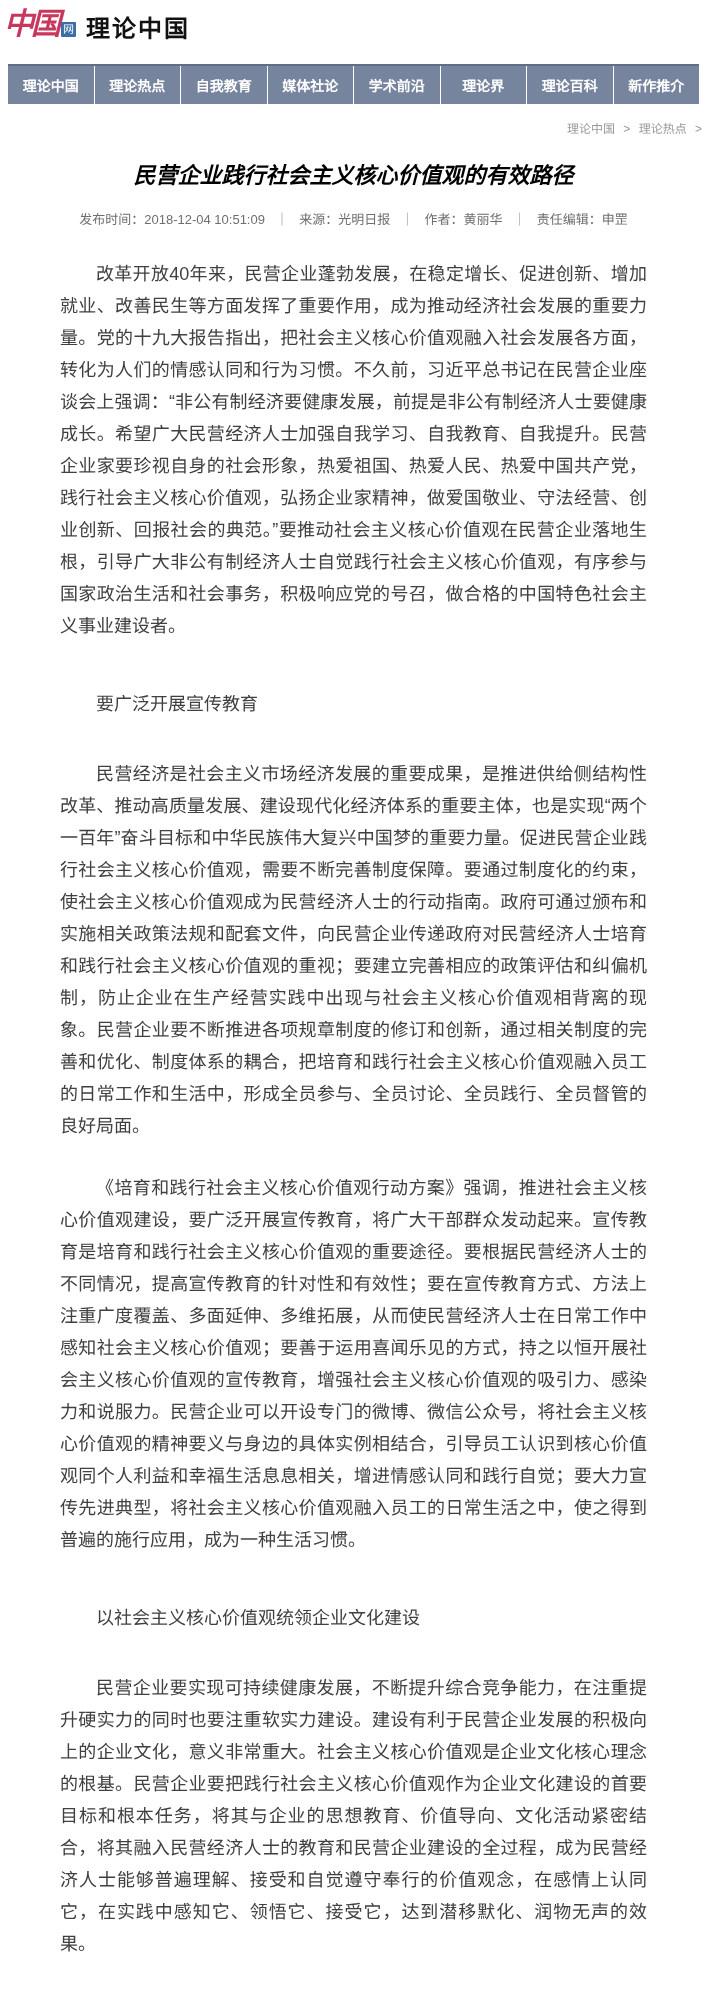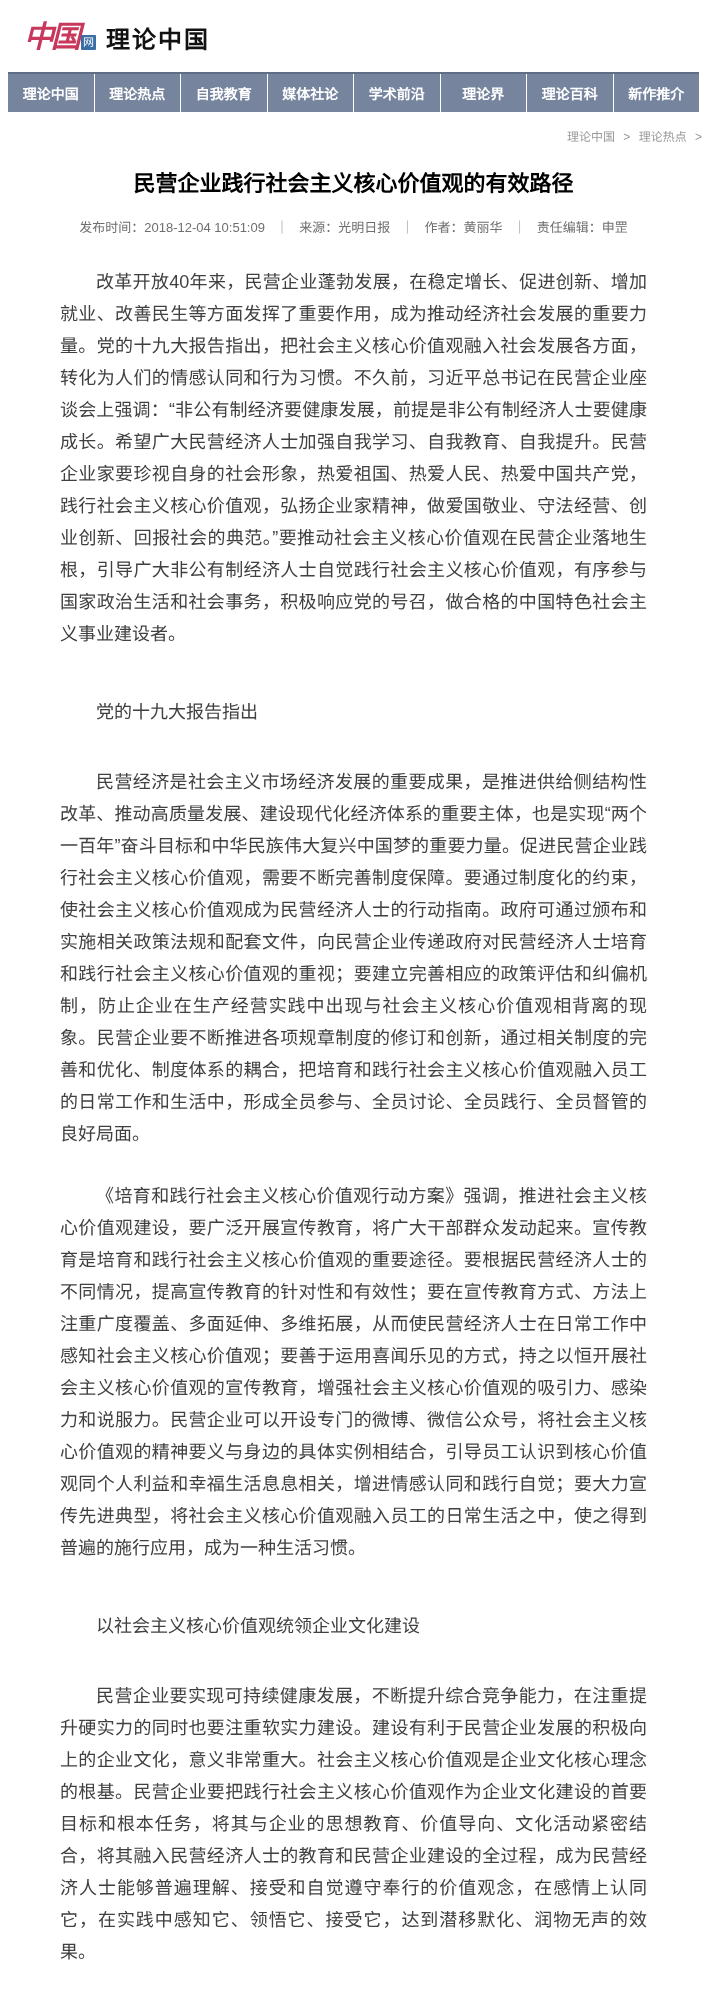--- a/index.html
+++ b/index.html
@@ -1,21 +1,21 @@
 <!DOCTYPE html>
 <html lang="zh-CN"><head>
 <meta charset="utf-8">
 <style>
   * { box-sizing: border-box; }
   html, body { margin: 0; padding: 0; background: #ffffff; }
   body { font-family: "Liberation Sans", "DejaVu Sans", sans-serif; }
   .page { width: 707px; min-height: 1999px; margin: 0 auto; background: #ffffff; }
 
   
-  .site-header { display: flex; align-items: center; padding: 9px 10px 7px 24px; height: 72px; }
+  .site-header { display: flex; align-items: flex-start; padding: 9px 10px 7px 4px; height: 64px; }
   .logo { display: flex; align-items: flex-end; cursor: pointer; }
   .logo-zhong { font-family: "Liberation Serif", "DejaVu Serif", serif; font-style: italic;
                 font-weight: bold; font-size: 30px; line-height: 30px; color: #c8375c; letter-spacing: -3px; }
   .logo-wang { display: inline-block; background: #3a6ea5; color: #ffffff; font-size: 11px;
                line-height: 13px; padding: 1px 2px; margin-left: 3px; margin-bottom: 2px; border-radius: 1px; }
   .site-title { font-size: 24px; font-weight: bold; color: #111111; margin-left: 10px; letter-spacing: 2px; }
 
   
   .main-nav { display: flex; margin: 0 8px; height: 40px; background: #76849e; border-top: 2px solid #5f6d87; }
   .nav-item { flex: 1 1 0; display: flex; align-items: center; justify-content: center;
@@ -24,21 +24,21 @@
   .nav-item:last-child { border-right: none; text-align: right; }
 
   
   .breadcrumb { margin: 15px 0 0 72px; font-size: 12px; color: #9a9a9a; text-align: right; }
   .breadcrumb .crumb { color: #9a9a9a; cursor: pointer; }
   .breadcrumb .bc-sep { margin: 0 5px; color: #9a9a9a; }
 
   
   .article { padding: 0 60px 40px; }
   .article-title { margin: 25px 0 0; text-align: center; font-size: 22px; font-weight: bold;
-                   color: #000000; line-height: 1.4; }
+                   color: #000000; line-height: 1.4; font-style: italic; }
   .article-meta { margin-top: 17px; text-align: center; font-size: 13px; color: #6e6e6e; }
   .article-meta .meta-sep { margin: 0 7px; color: #8a8a8a; }
 
   .article-body { margin-top: 8px; }
   .para, .section-heading, .author-note {
     font-size: 18px; line-height: 32px; color: #404040;
     text-align: justify; text-indent: 2em; margin: 30px 0; word-break: break-all;
   }
   .section-heading { margin: 46px 0 38px; text-align: left; }
   .author-note { margin-top: 38px; }
@@ -82,21 +82,21 @@
       <span class="meta-sep">｜</span>
       <span>来源：光明日报</span>
       <span class="meta-sep">｜</span>
       <span>作者：黄丽华</span>
       <span class="meta-sep">｜</span>
       <span>责任编辑：申罡</span>
     </div>
 
     <div class="article-body">
       <p class="para">改革开放40年来，民营企业蓬勃发展，在稳定增长、促进创新、增加就业、改善民生等方面发挥了重要作用，成为推动经济社会发展的重要力量。党的十九大报告指出，把社会主义核心价值观融入社会发展各方面，转化为人们的情感认同和行为习惯。不久前，习近平总书记在民营企业座谈会上强调：“非公有制经济要健康发展，前提是非公有制经济人士要健康成长。希望广大民营经济人士加强自我学习、自我教育、自我提升。民营企业家要珍视自身的社会形象，热爱祖国、热爱人民、热爱中国共产党，践行社会主义核心价值观，弘扬企业家精神，做爱国敬业、守法经营、创业创新、回报社会的典范。”要推动社会主义核心价值观在民营企业落地生根，引导广大非公有制经济人士自觉践行社会主义核心价值观，有序参与国家政治生活和社会事务，积极响应党的号召，做合格的中国特色社会主义事业建设者。</p>
-      <p class="section-heading">党的十九大报告指出</p>
+      <p class="section-heading">要广泛开展宣传教育</p>
       <p class="para">民营经济是社会主义市场经济发展的重要成果，是推进供给侧结构性改革、推动高质量发展、建设现代化经济体系的重要主体，也是实现“两个一百年”奋斗目标和中华民族伟大复兴中国梦的重要力量。促进民营企业践行社会主义核心价值观，需要不断完善制度保障。要通过制度化的约束，使社会主义核心价值观成为民营经济人士的行动指南。政府可通过颁布和实施相关政策法规和配套文件，向民营企业传递政府对民营经济人士培育和践行社会主义核心价值观的重视；要建立完善相应的政策评估和纠偏机制，防止企业在生产经营实践中出现与社会主义核心价值观相背离的现象。民营企业要不断推进各项规章制度的修订和创新，通过相关制度的完善和优化、制度体系的耦合，把培育和践行社会主义核心价值观融入员工的日常工作和生活中，形成全员参与、全员讨论、全员践行、全员督管的良好局面。</p>
       <p class="para">《培育和践行社会主义核心价值观行动方案》强调，推进社会主义核心价值观建设，要广泛开展宣传教育，将广大干部群众发动起来。宣传教育是培育和践行社会主义核心价值观的重要途径。要根据民营经济人士的不同情况，提高宣传教育的针对性和有效性；要在宣传教育方式、方法上注重广度覆盖、多面延伸、多维拓展，从而使民营经济人士在日常工作中感知社会主义核心价值观；要善于运用喜闻乐见的方式，持之以恒开展社会主义核心价值观的宣传教育，增强社会主义核心价值观的吸引力、感染力和说服力。民营企业可以开设专门的微博、微信公众号，将社会主义核心价值观的精神要义与身边的具体实例相结合，引导员工认识到核心价值观同个人利益和幸福生活息息相关，增进情感认同和践行自觉；要大力宣传先进典型，将社会主义核心价值观融入员工的日常生活之中，使之得到普遍的施行应用，成为一种生活习惯。</p>
       <p class="section-heading">以社会主义核心价值观统领企业文化建设</p>
       <p class="para">民营企业要实现可持续健康发展，不断提升综合竞争能力，在注重提升硬实力的同时也要注重软实力建设。建设有利于民营企业发展的积极向上的企业文化，意义非常重大。社会主义核心价值观是企业文化核心理念的根基。民营企业要把践行社会主义核心价值观作为企业文化建设的首要目标和根本任务，将其与企业的思想教育、价值导向、文化活动紧密结合，将其融入民营经济人士的教育和民营企业建设的全过程，成为民营经济人士能够普遍理解、接受和自觉遵守奉行的价值观念，在感情上认同它，在实践中感知它、领悟它、接受它，达到潜移默化、润物无声的效果。</p>
       <p class="author-note">（作者：黄丽华，要善于运用喜闻乐见的方式、福建省中国特色社会主义理论体系研究中心研究员）</p>
     </div>
   </div>
 
 </div>
 

